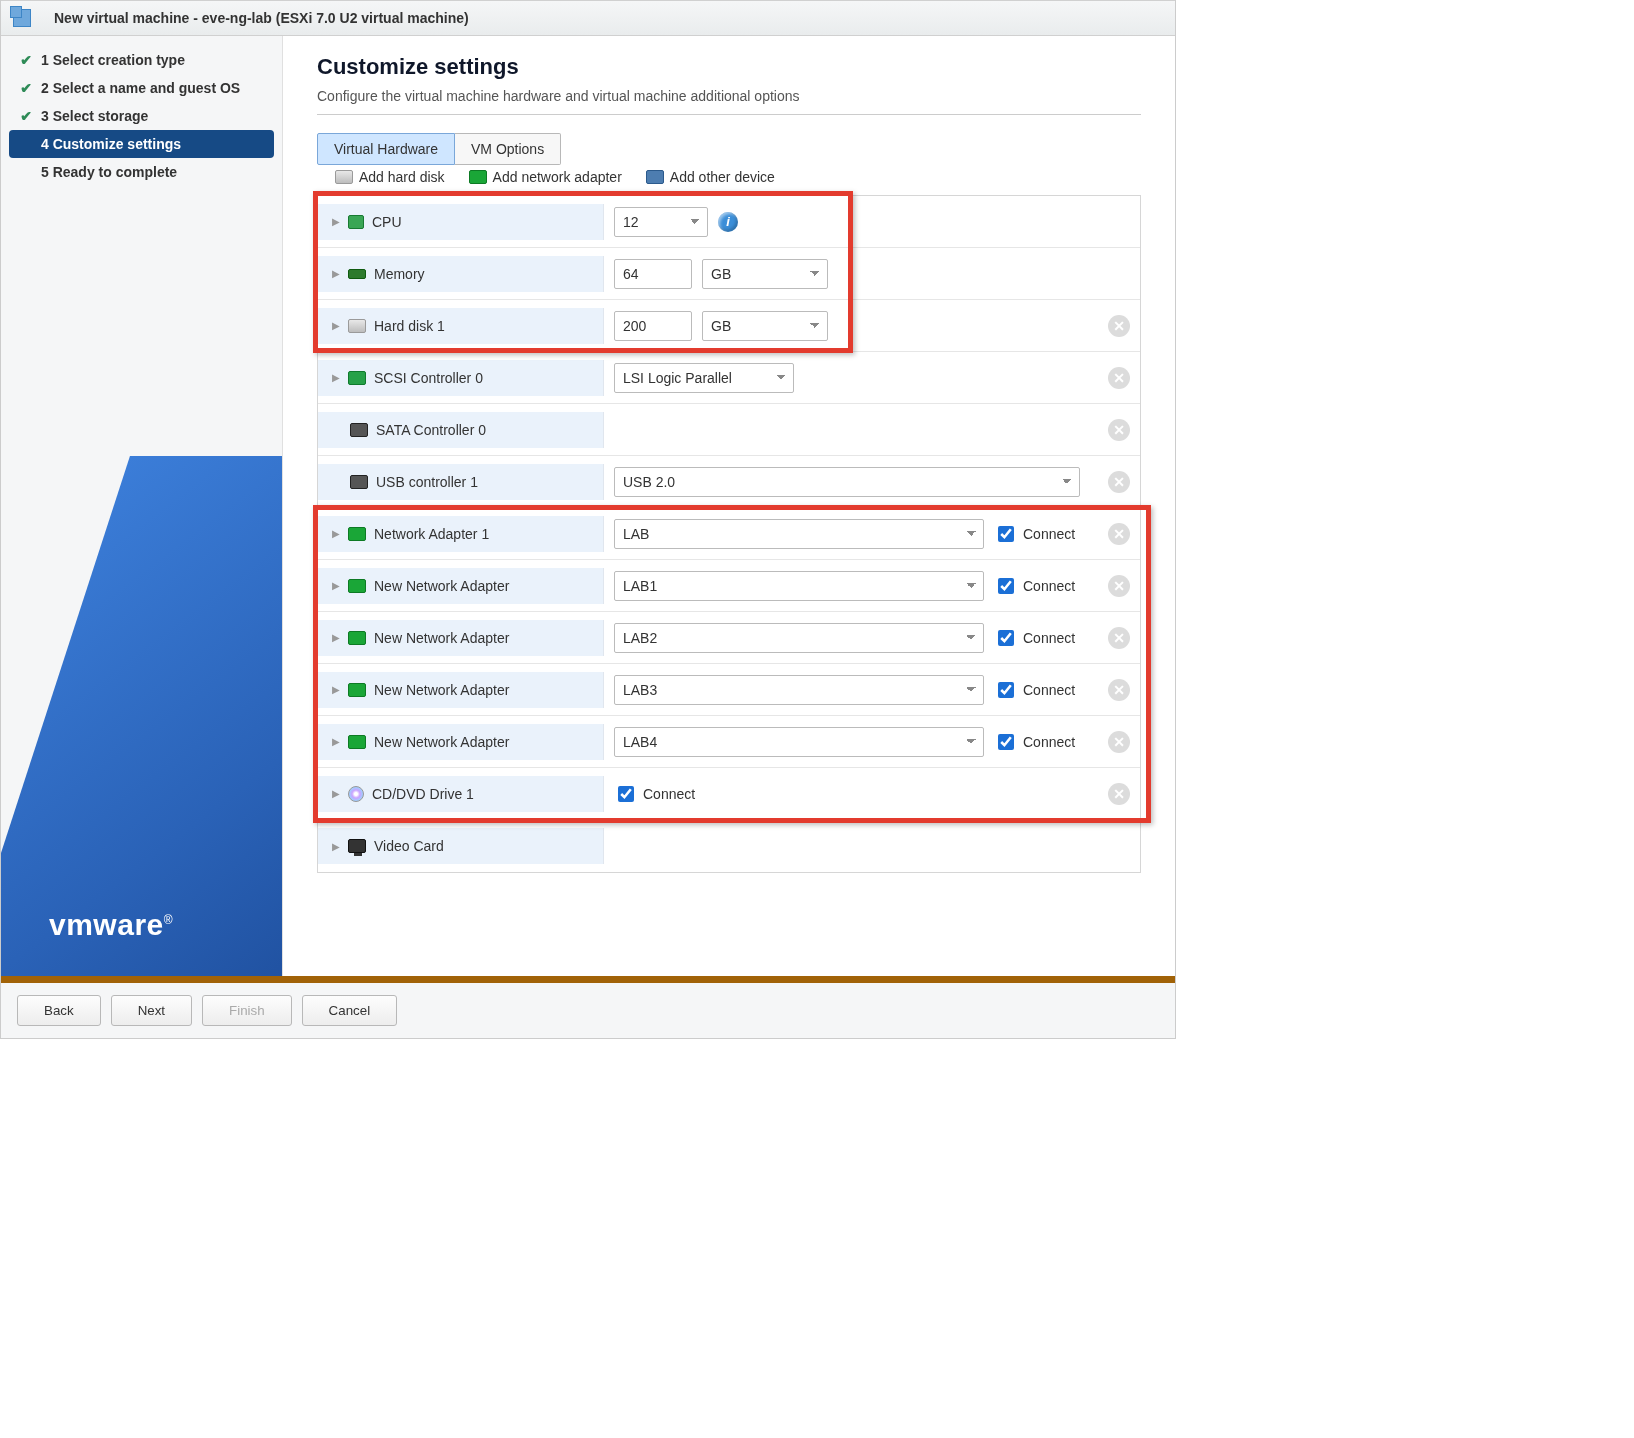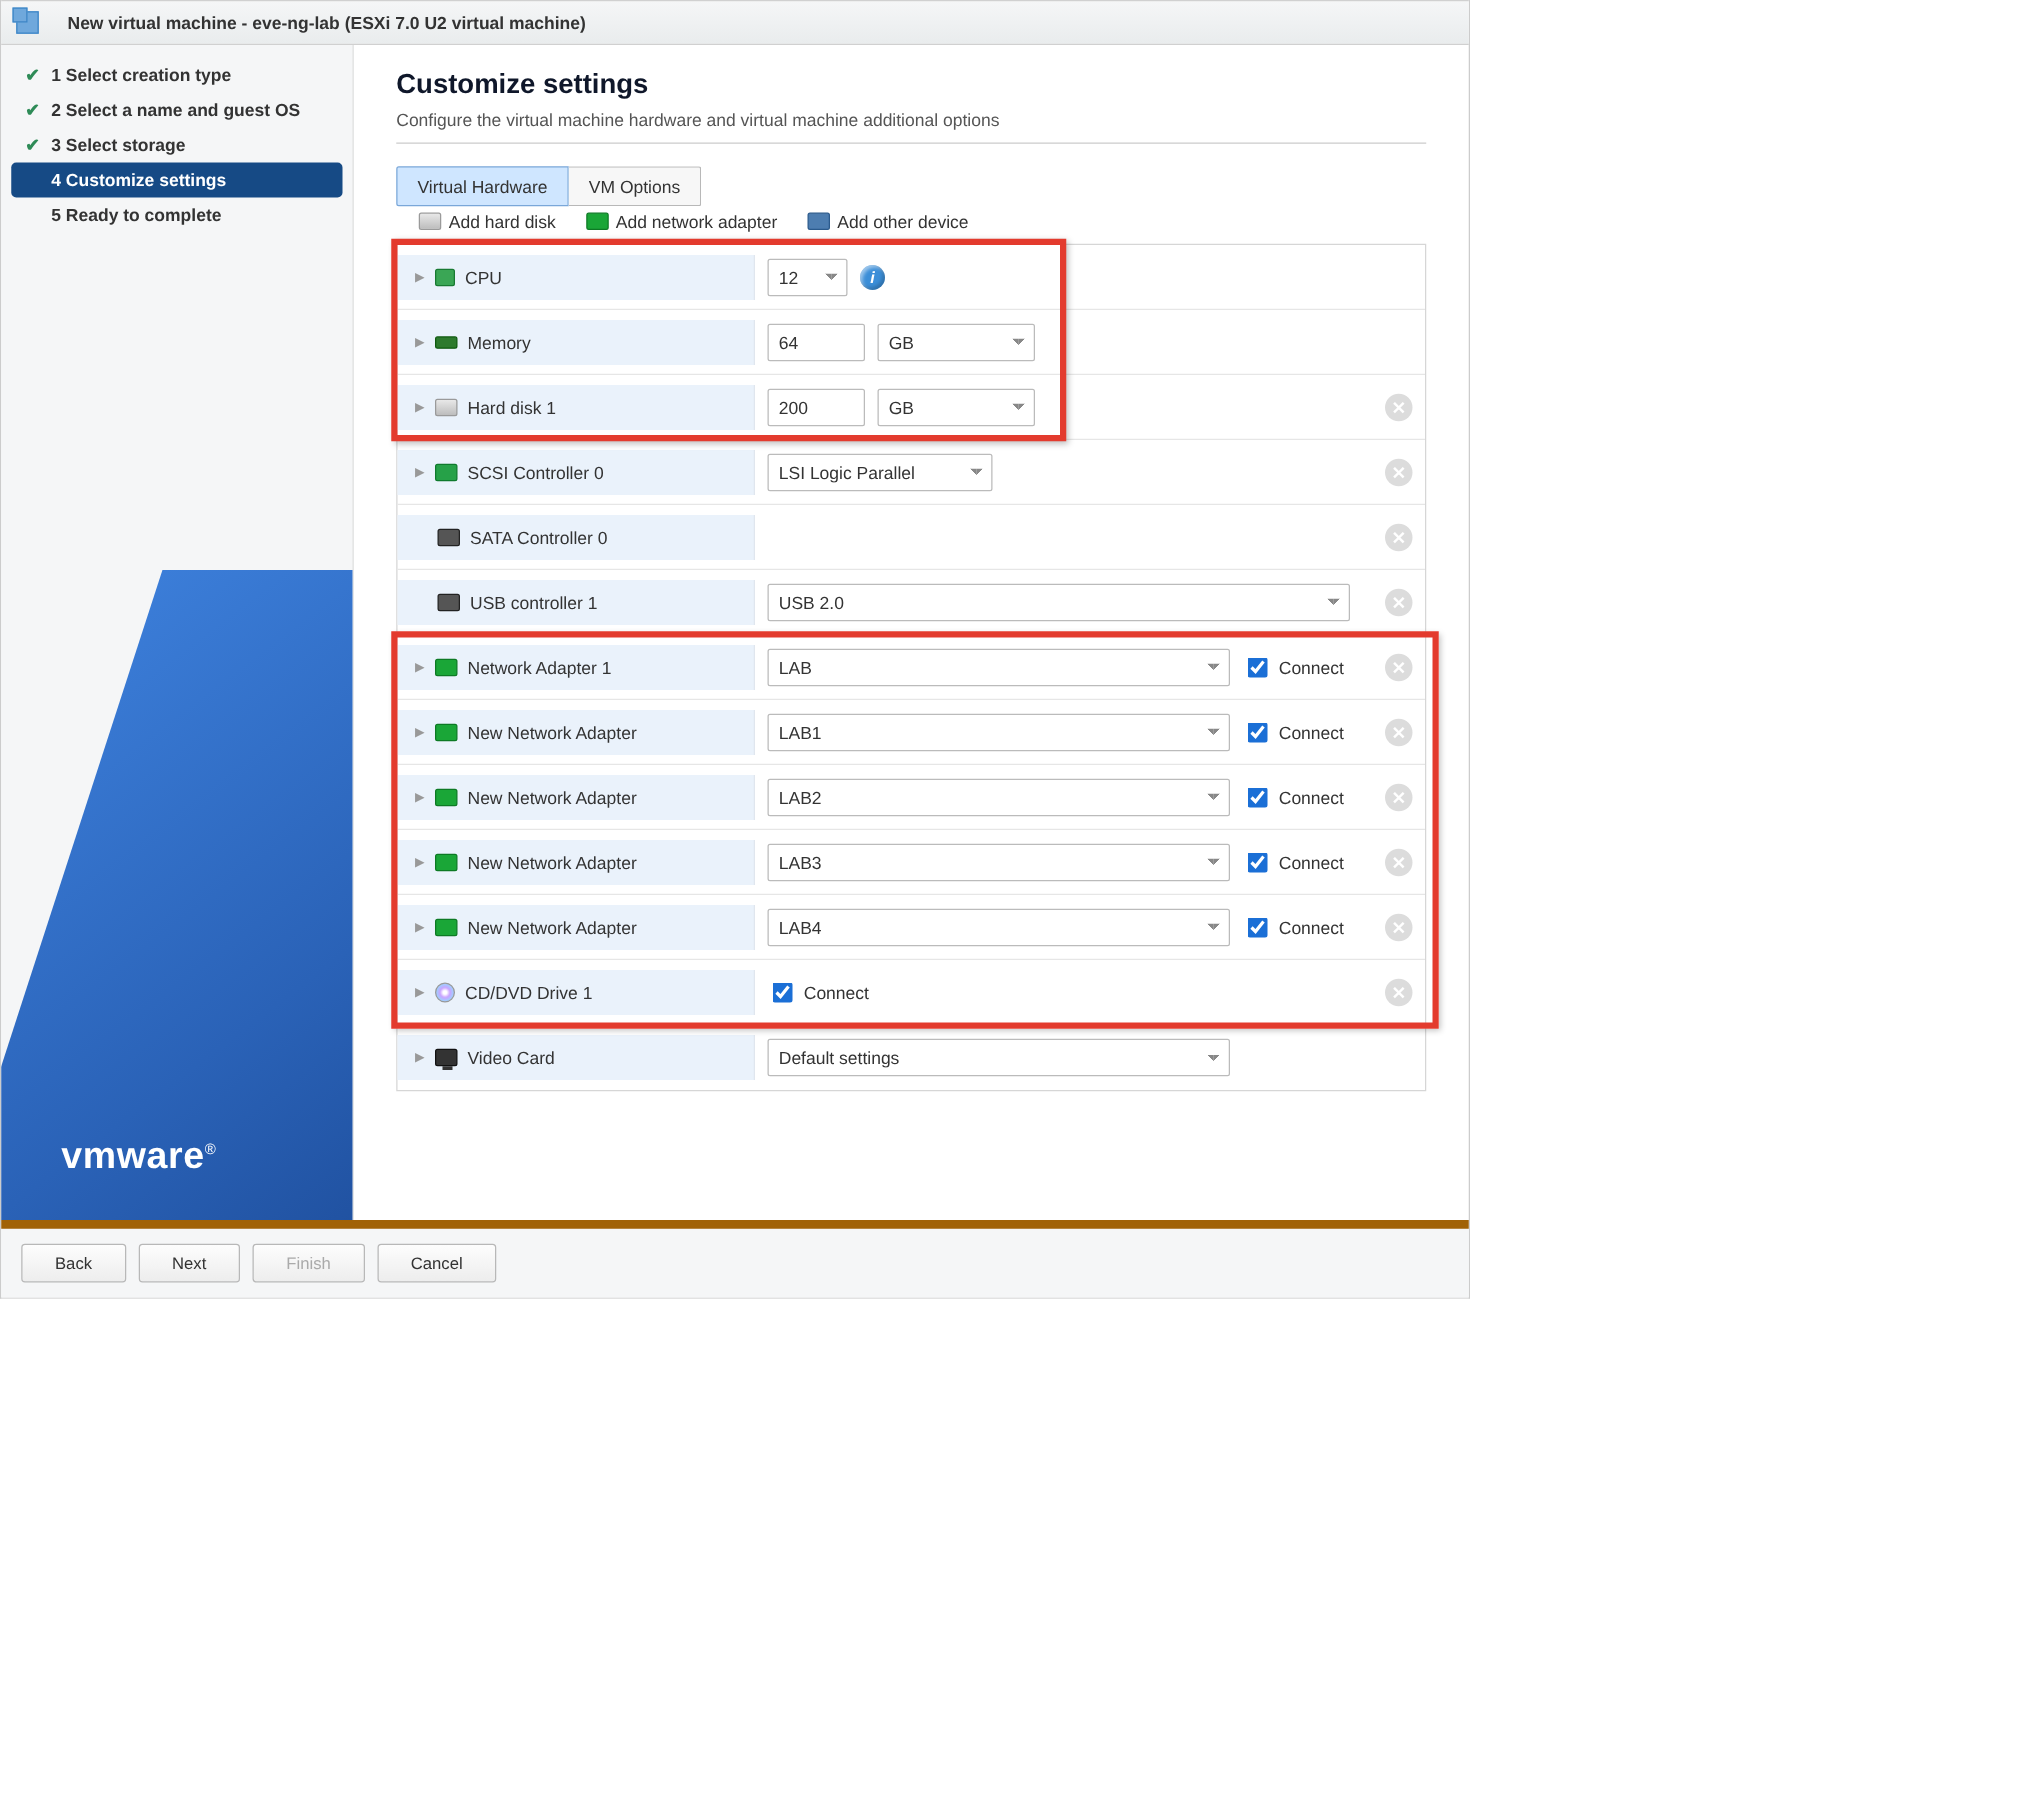--- a/index.html
+++ b/index.html
@@ -45,21 +45,21 @@
   .hwtable{width:100%;border:1px solid #d6d6d6;border-collapse:collapse}
   .hwtable .row{display:flex;align-items:center;border-bottom:1px solid #e6e6e6;min-height:52px}
   .hwtable .row:last-child{border-bottom:none}
   .hwtable .namecell{width:286px;padding:10px 8px 10px 14px;display:flex;align-items:center;gap:8px;background:#eaf2fb;border-right:1px solid #e0e6ee}
   .hwtable .namecell.plain{padding-left:32px}
   .hwtable .tri{width:8px;color:#999;font-size:10px}
   .hwtable .valcell{flex:1;padding:8px 10px;display:flex;align-items:center;gap:10px}
   select,input[type=text]{border:1px solid #bbb;border-radius:2px;padding:6px 8px;font-size:14px;color:#333;background:#fff}
   select{appearance:none;background-image:linear-gradient(45deg,transparent 50%,#888 50%),linear-gradient(135deg,#888 50%,transparent 50%);background-position:right 12px center,right 7px center;background-size:5px 5px,5px 5px;background-repeat:no-repeat;padding-right:28px}
   .num{width:78px}
-  .sel-sm{width:64px}
+  .sel-sm{width:94px}
   .sel-unit{width:126px}
   .sel-wide{width:370px}
   .info{width:20px;height:20px;border-radius:50%;background:#3b8ed8;color:#fff;font-style:italic;font-weight:bold;text-align:center;line-height:20px;font-size:13px;box-shadow:inset -2px -2px 3px rgba(0,0,0,.2),inset 2px 2px 3px rgba(255,255,255,.5)}
   .closex{margin-left:auto;width:22px;height:22px;border-radius:50%;background:#dcdcdc;color:#fff;text-align:center;line-height:22px;font-size:14px;font-weight:bold}
   .chk{display:flex;align-items:center;gap:6px}
   input[type=checkbox]{width:16px;height:16px;accent-color:#1b6fd6}
   .hl{position:absolute;border:5px solid #e33b2e;pointer-events:none;box-shadow:2px 2px 5px rgba(0,0,0,.25)}
   .mainwrap{position:relative}
   .footer{background:#f5f6f7;border-top:7px solid #a16207;padding:12px 16px;display:flex;justify-content:flex-start;gap:10px}
   .btn{border:1px solid #b8b8b8;background:linear-gradient(#fdfdfd,#ededed);padding:7px 26px;border-radius:3px;color:#333;cursor:pointer}
@@ -294,23 +294,20 @@
               <span class="closex">✕</span>
             </div>
           </div>
 
           <div class="row">
             <div class="namecell">
                 <span class="tri">▶</span>
                 <span class="icon icon-video"></span>
                 <span>Video Card</span>
               </div>
-            <div class="valcell">
-              <select class="sel-wide"><option>Default settings</option></select>
-            </div>
           </div>
 
         </div>
 
         <div class="hl" style="top:-4px;left:-4px;width:540px;height:162px"></div>
         <div class="hl" style="top:310px;left:-4px;width:838px;height:318px"></div>
       </div>
     </div>
   </div>
 

